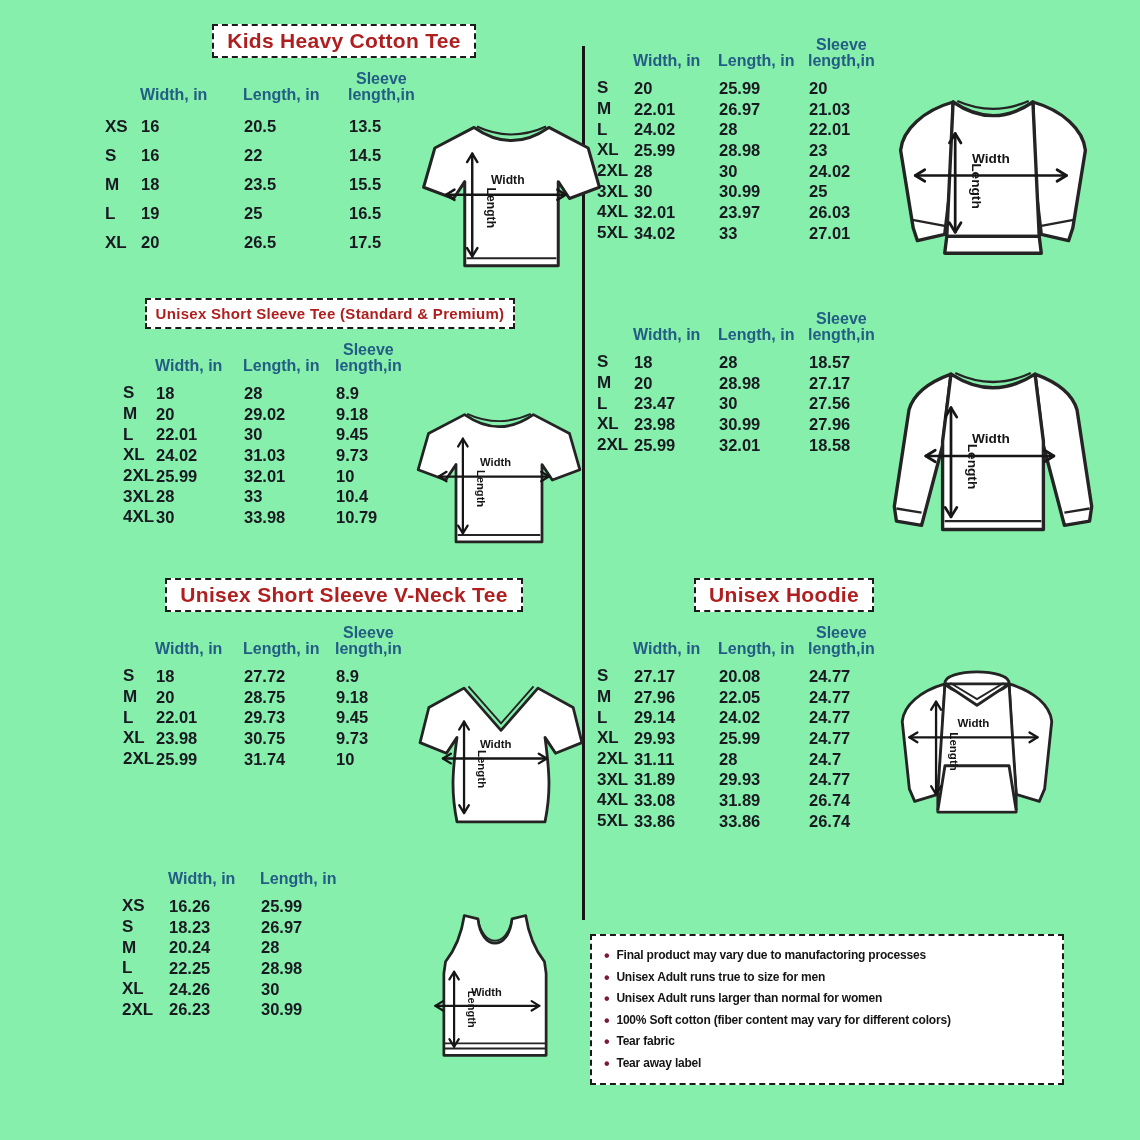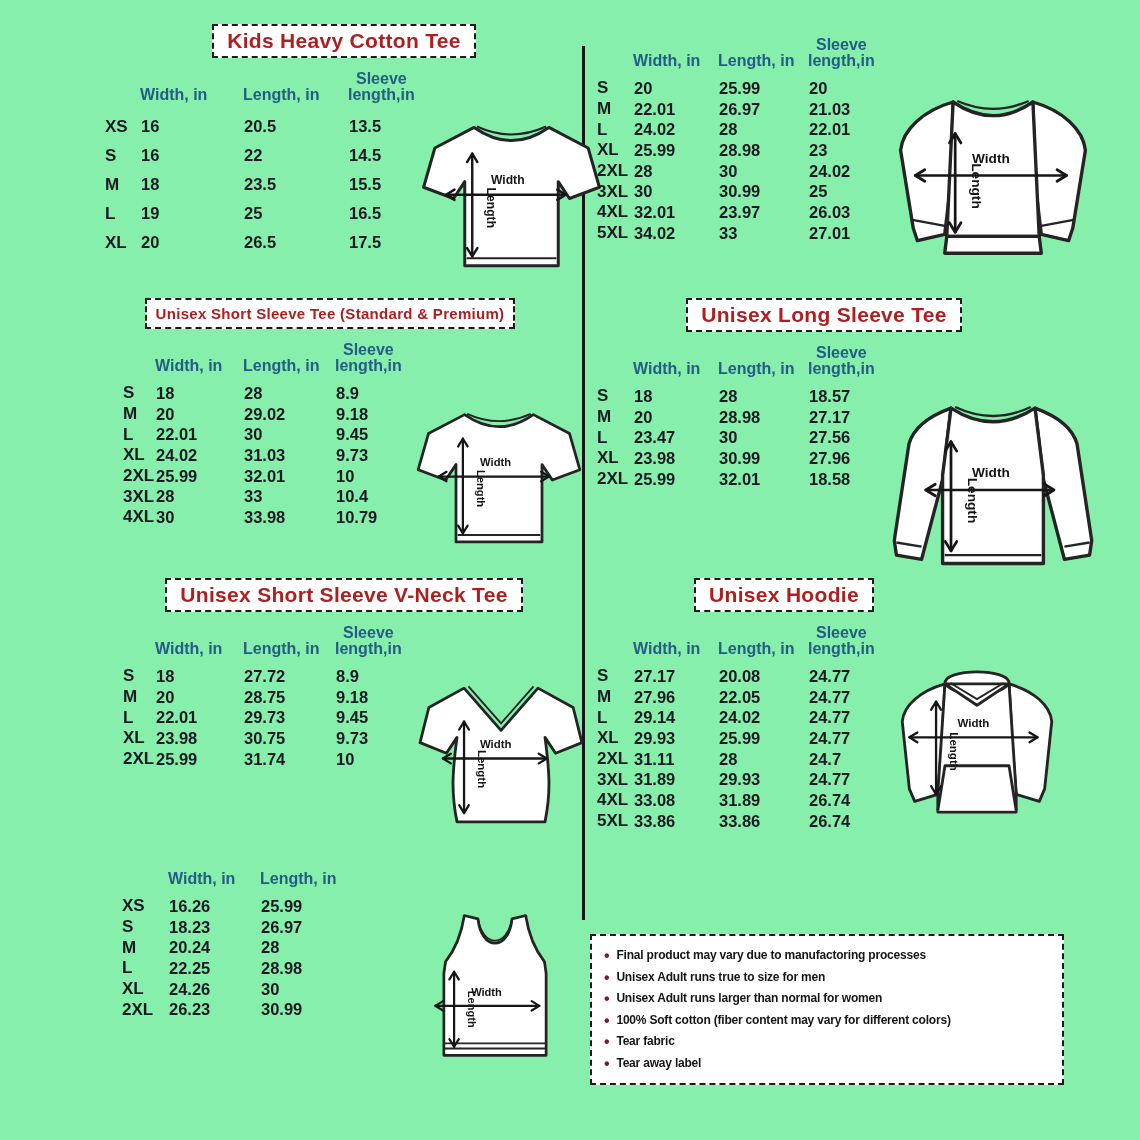--- a/index.html
+++ b/index.html
@@ -269,23 +269,20 @@
               <polyline class="dimh" points="52.5,153 58,162 63.5,153"></polyline>
             </g>
             <text class="dimtext" x="96" y="84">Width</text>
             <text class="dimtext" transform="translate(74 110) rotate(90)">Length</text>
           </svg>
         </div>
     </div>
   </section>
 
   <section class="panel shift-sm" style="left:592px;top:298px;width:496px;">
-    <div class="title-box">
-      <span>Unisex Long Sleeve Tee</span>
-    </div>
     <div class="content">
       <div class="table tbl-right">
           <div class="trow thead">
             <span class="hcell"></span>
             <span class="hcell">Width, in</span>
             <span class="hcell">Length, in</span>
             <span class="hcell">Sleeve
 length,in</span>
           </div>
           <div class="trow">

